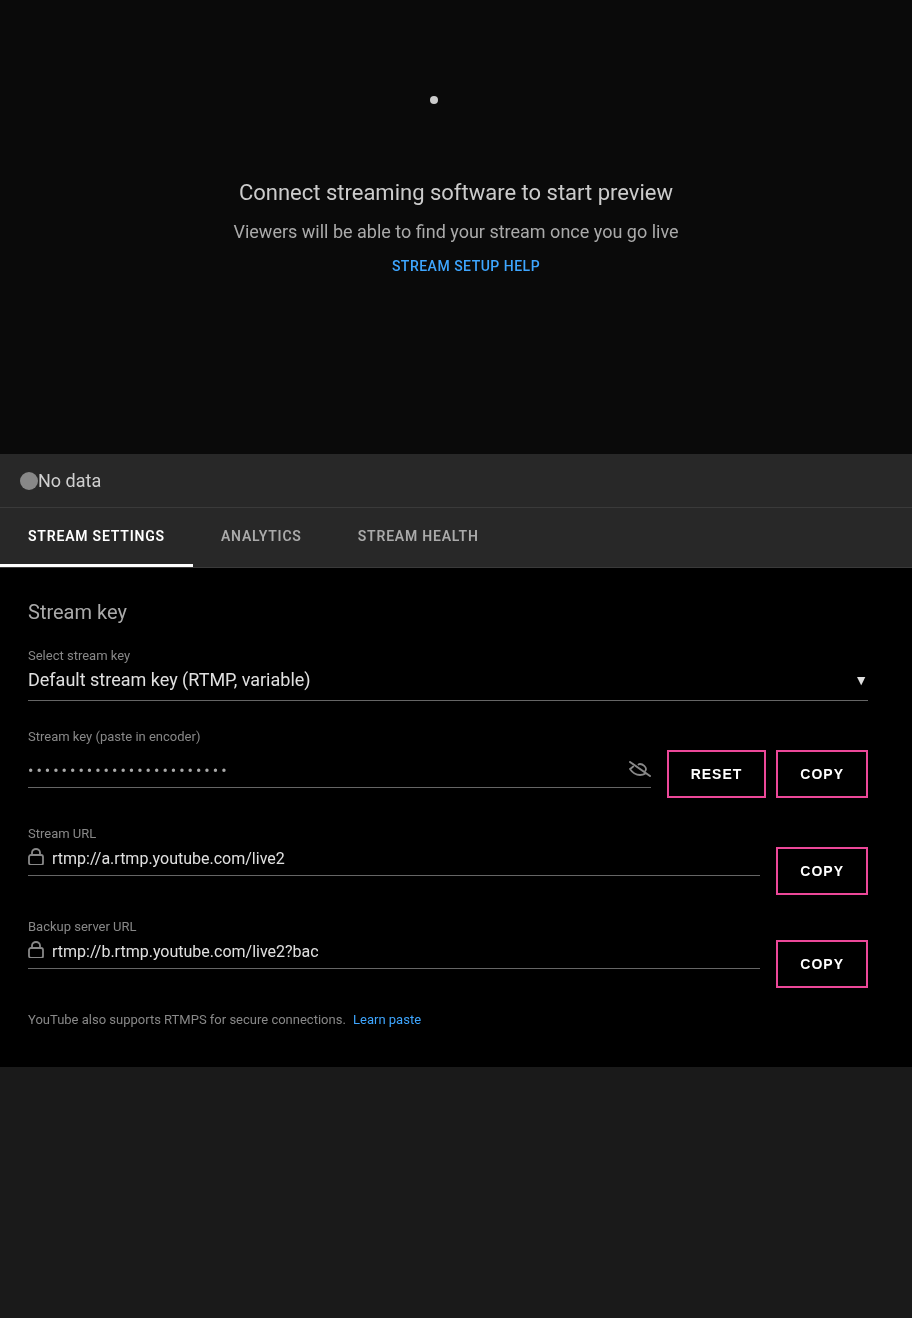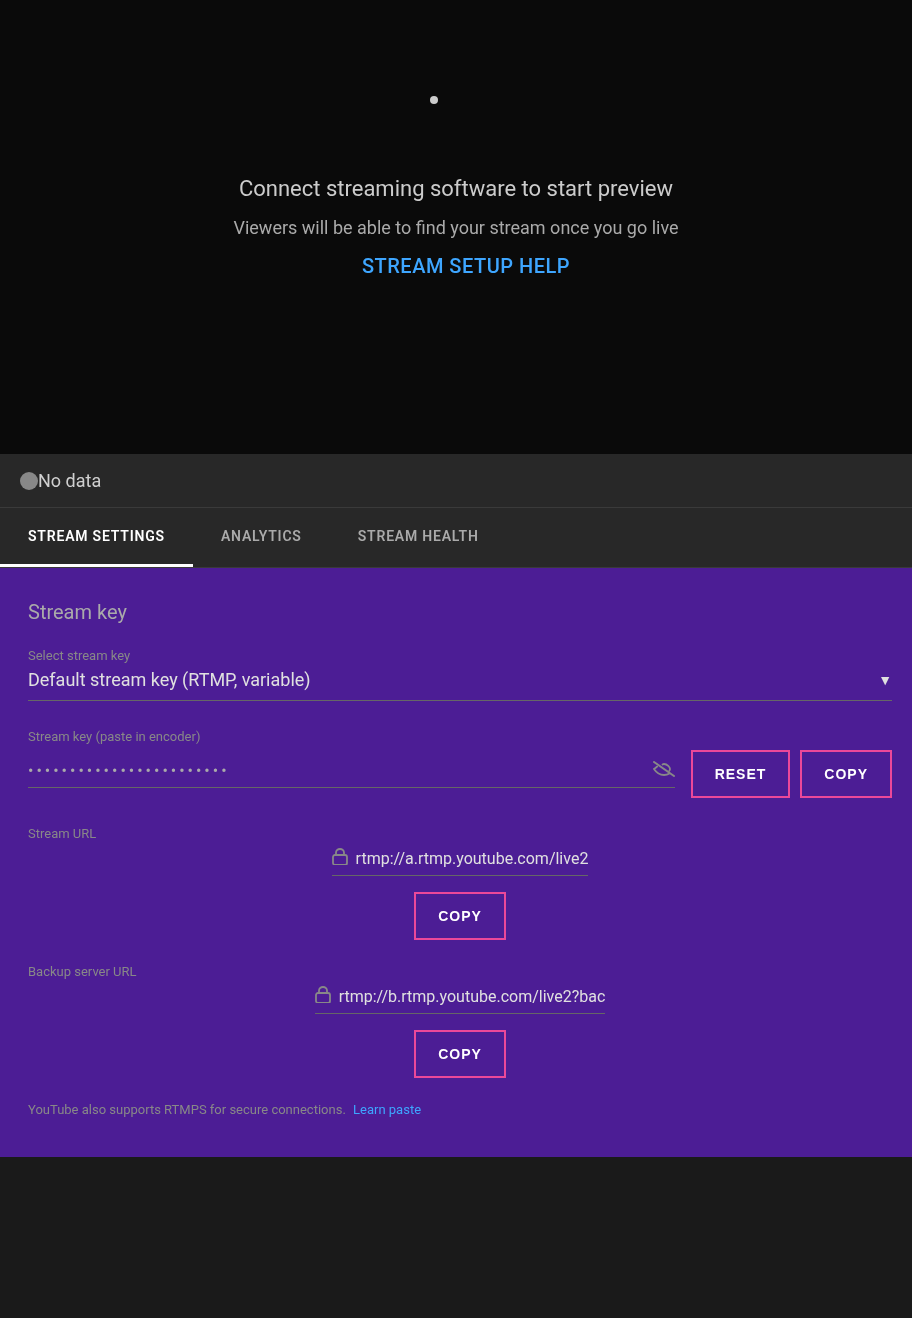--- a/index.html
+++ b/index.html
@@ -38,21 +38,21 @@
       font-size: 22px;
       text-align: center;
     }
     .preview-sub-text {
       color: #aaaaaa;
       font-size: 18px;
       text-align: center;
     }
     .stream-setup-link {
       color: #3ea6ff;
-      font-size: 20px;
+      font-size: 14px;
       font-weight: 500;
       letter-spacing: 0.5px;
       text-decoration: none;
       cursor: pointer;
       margin-left: 20px;
     }
 
     
     .status-bar {
       background: #282828;
@@ -90,22 +90,22 @@
       text-transform: uppercase;
       text-align: center;
     }
     .tab.active {
       color: #ffffff;
       border-bottom: 3px solid #ffffff;
     }
 
     
     .content-area {
-      background: #4c1d95;
-      padding: 32px 20px 40px 28px;
+      background: #000000;
+      padding: 32px 44px 40px 28px;
     }
 
     
     .section-title {
       font-size: 20px;
       color: #aaaaaa;
       font-weight: 400;
       margin-bottom: 24px;
     }
 
@@ -174,23 +174,22 @@
       letter-spacing: 1px;
       padding: 14px 22px;
       cursor: pointer;
       text-transform: uppercase;
       min-width: 90px;
     }
 
     
     .url-row {
       display: flex;
-      align-items: center;
+      align-items: flex-start;
       gap: 16px;
-      flex-direction: column;
     }
     .url-field {
       flex: 1;
     }
     .url-input-wrapper {
       border-bottom: 1px solid #666;
       display: flex;
       align-items: center;
       gap: 8px;
       padding-bottom: 6px;

